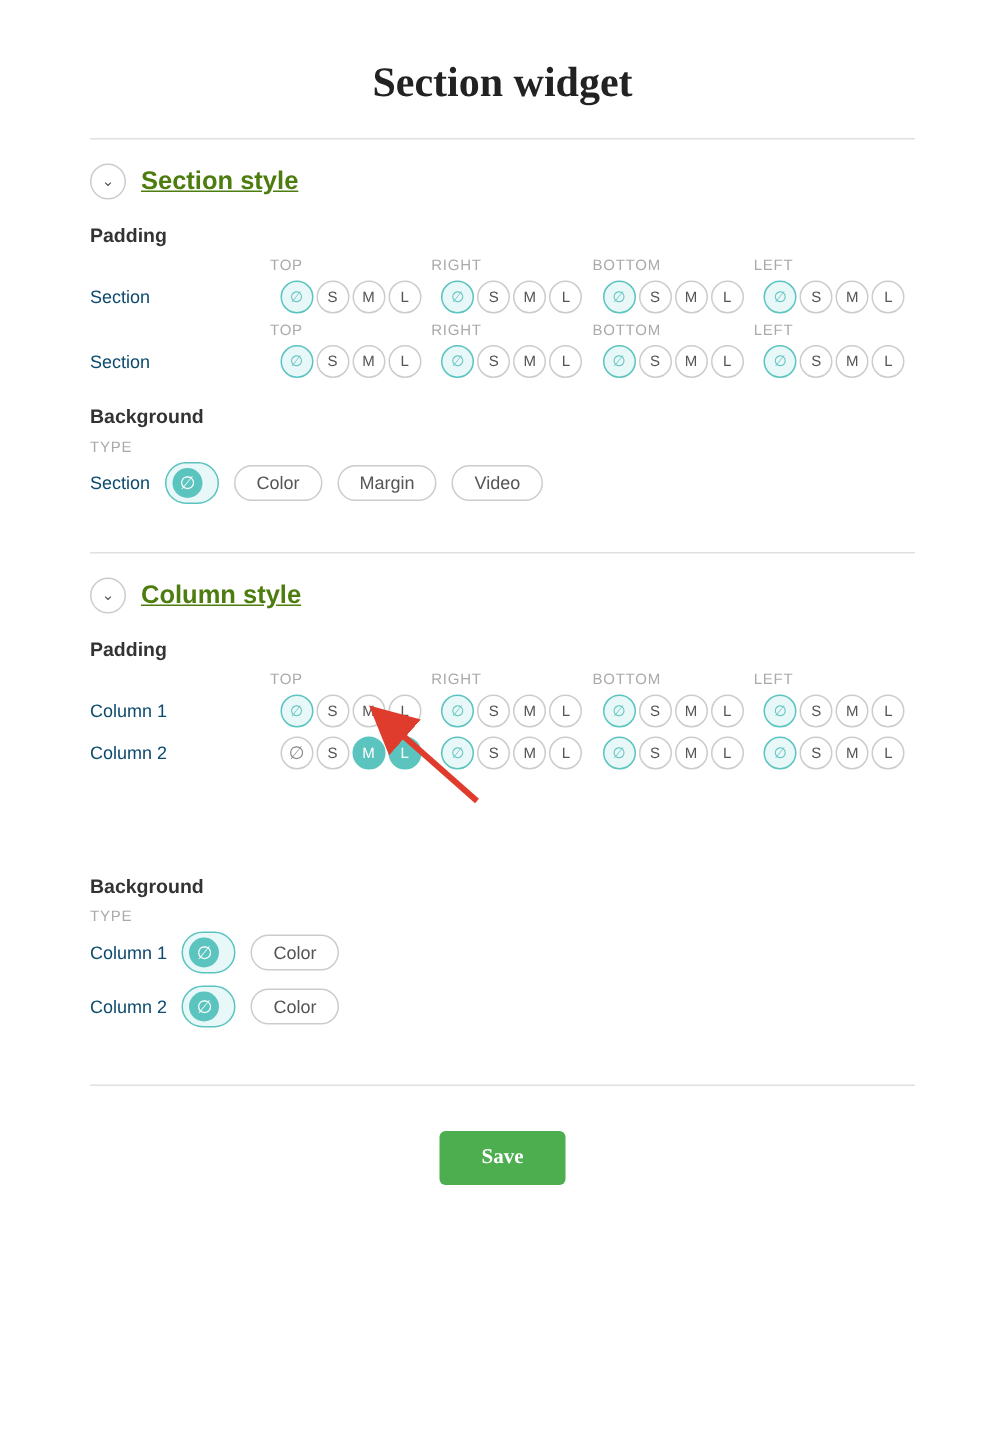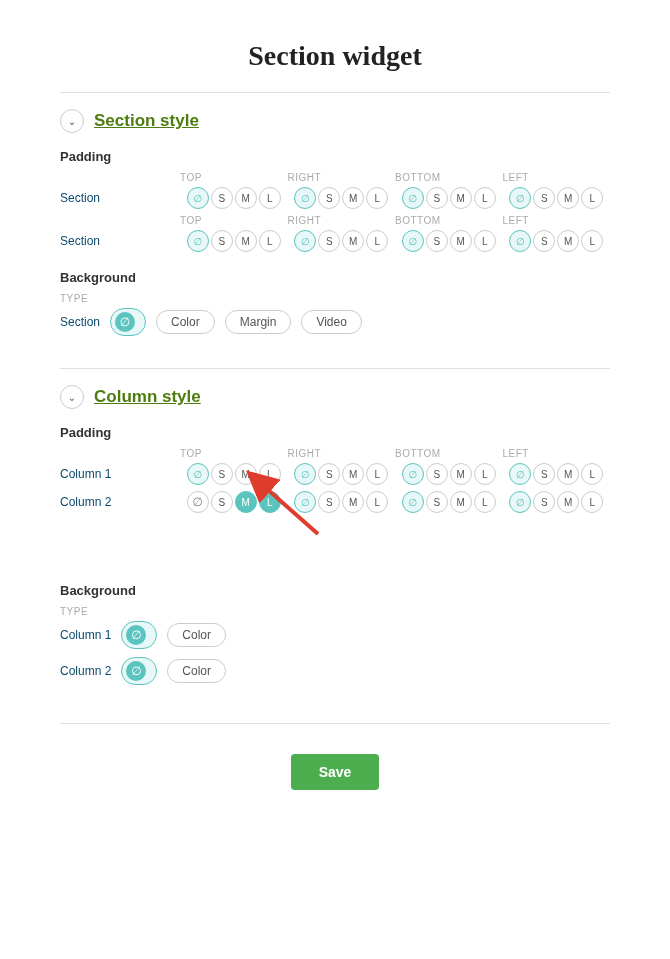--- a/index.html
+++ b/index.html
@@ -169,20 +169,21 @@
 
     .btn-save {
       background: #4cae4f;
       color: #fff;
       border: none;
       border-radius: 4px;
       padding: 10px 28px;
       font-size: 14px;
       font-weight: 600;
       cursor: pointer;
+      font-family: Liberation Serif, serif;
     }
 
     .btn-cancel {
       background: #fff;
       color: #555;
       border: 1px solid #ccc;
       border-radius: 4px;
       padding: 10px 24px;
       font-size: 14px;
       cursor: pointer;

